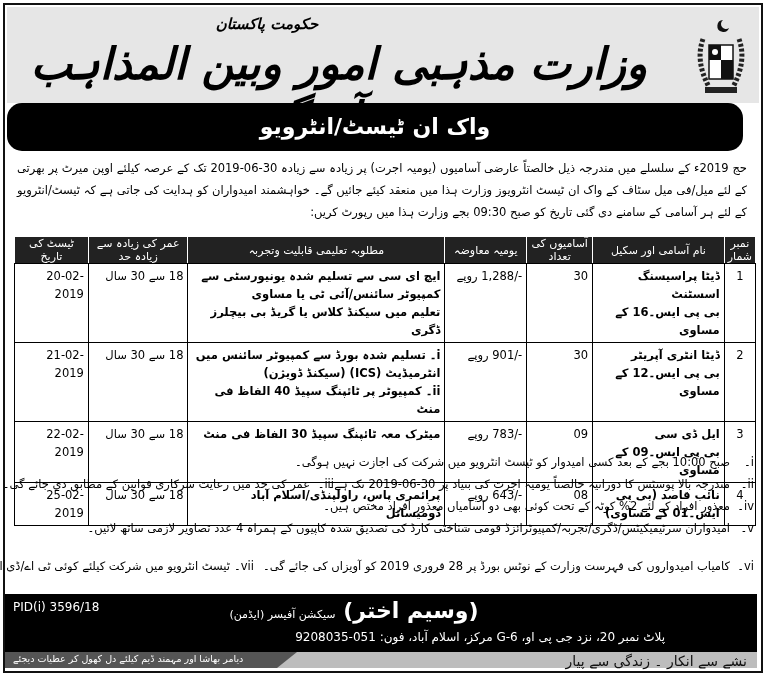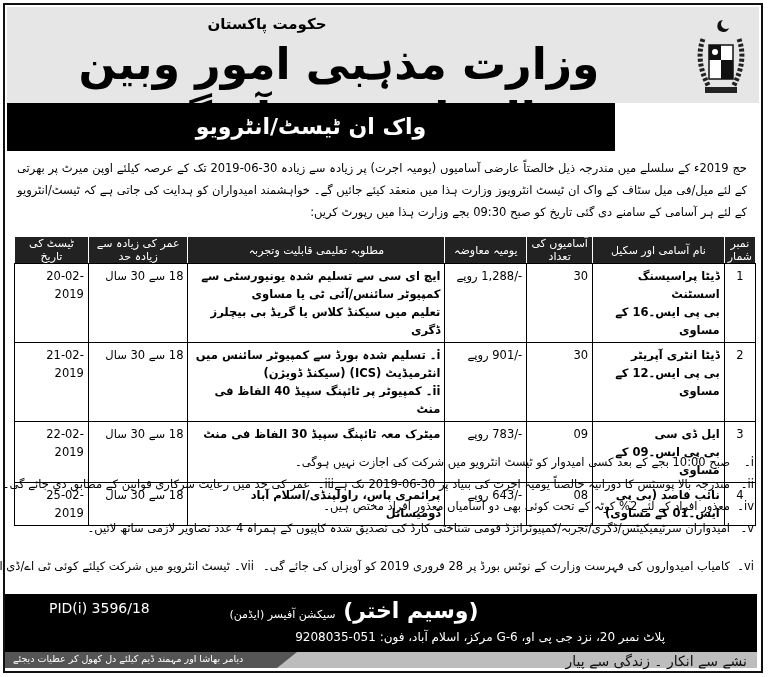--- a/index.html
+++ b/index.html
@@ -1,34 +1,34 @@
 <!DOCTYPE html>
 <html><head>
 <meta charset="utf-8">
 <style>
   html, body { margin:0; padding:0; }
   body { width:768px; height:677px; background:#fff; font-family:"DejaVu Sans", sans-serif; position:relative; overflow:hidden; }
   .frame { position:absolute; left:3px; top:3px; width:760px; height:670px; border:2px solid #111; box-sizing:border-box; background:#fff; }
-  .header { position:absolute; left:2px; top:2px; width:752px; height:96px; background:#e6e6e6; }
+  .header { position:absolute; left:2px; top:2px; width:752px; height:96px; background:#e6e6e6;font-style:italic; }
   .gov { position:absolute; top:8px; left:0; width:520px; text-align:center; font-size:15px; font-weight:bold; direction:rtl; }
   .ministry { position:absolute; top:30px; left:12px; width:640px; text-align:center; font-size:44px; font-weight:bold; direction:rtl; letter-spacing:1px; line-height:54px; }
   .emblem { position:absolute; right:10px; top:10px; width:56px; height:80px; }
-  .banner { position:absolute; left:2px; top:98px; width:608px; height:48px; background:#000; color:#fff; text-align:center; font-size:22px; font-weight:bold; line-height:48px; direction:rtl; }
+  .banner { position:absolute; left:2px; top:98px; width:736px; height:48px; background:#000; color:#fff; text-align:center; font-size:22px; font-weight:bold; line-height:48px; direction:rtl;border-radius:15px; }
   .intro { position:absolute; top:152px; right:14px; width:730px; direction:rtl; text-align:justify; font-size:11.5px; line-height:22px; }
   table.posts { position:absolute; left:14px; top:236px; width:742px; border-collapse:collapse; direction:rtl; font-size:11.5px; }
   table.posts th { background:#222; color:#fff; font-weight:normal; height:22px; border:1px solid #fff; border-bottom:1px solid #000; padding:0 3px; font-size:11px; }
   table.posts td { border:1px solid #000; vertical-align:top; padding:3px 4px; line-height:18px; }
   td.c { text-align:right; }
   td.num { text-align:center; }
   .sub { display:block;font-weight:bold; }
   .notes { position:absolute; top:455px; right:14px; width:730px; direction:rtl; font-size:11.5px; }
   .note { position:absolute; right:0; white-space:nowrap; }
   .note .mk { display:inline-block; width:24px; }
   .footer { position:absolute; left:2px; top:594px; width:752px; height:58px; background:#000; color:#fff; }
-  .pid { position:absolute; left:8px; top:6px; font-size:14px;margin-left:36px; }
+  .pid { position:absolute; left:8px; top:6px; font-size:12px; }
   .sig { position:absolute; left:0; width:698px; top:4px; text-align:center; font-size:22px; font-weight:bold; direction:rtl; }
   .sig .title { font-size:11px; font-weight:normal; }
   .addr { position:absolute; left:0; width:660px; top:36px; text-align:right; font-size:12px; direction:rtl; }
   .strip { position:absolute; left:2px; top:652px; width:752px; height:16px; background:#555; }
   .strip .right { position:absolute; right:0; top:0; height:16px; width:480px; background:#bdbdbd; clip-path:polygon(20px 0,100% 0,100% 100%,0 100%); }
   .strip .lt { position:absolute; left:8px; top:1px; font-size:9.5px; color:#fff; direction:rtl; }
   .strip .rt { position:absolute; right:10px; top:1px; font-size:14px; color:#111; direction:rtl; }
 </style>
 </head>
 <body>

